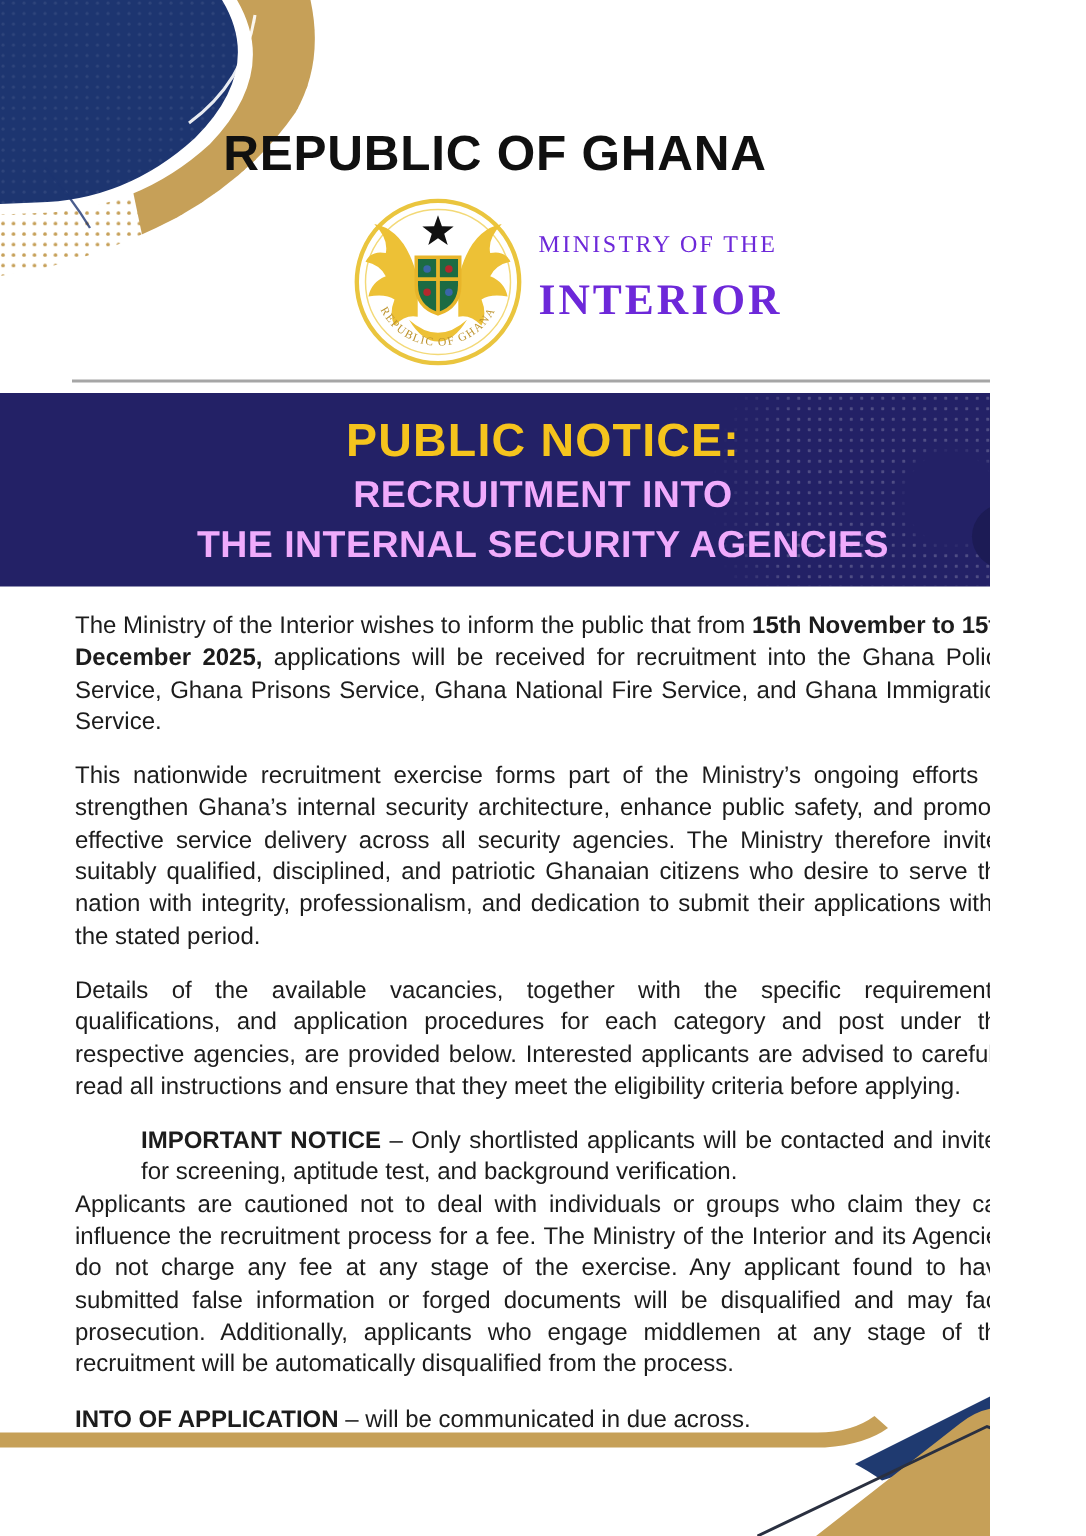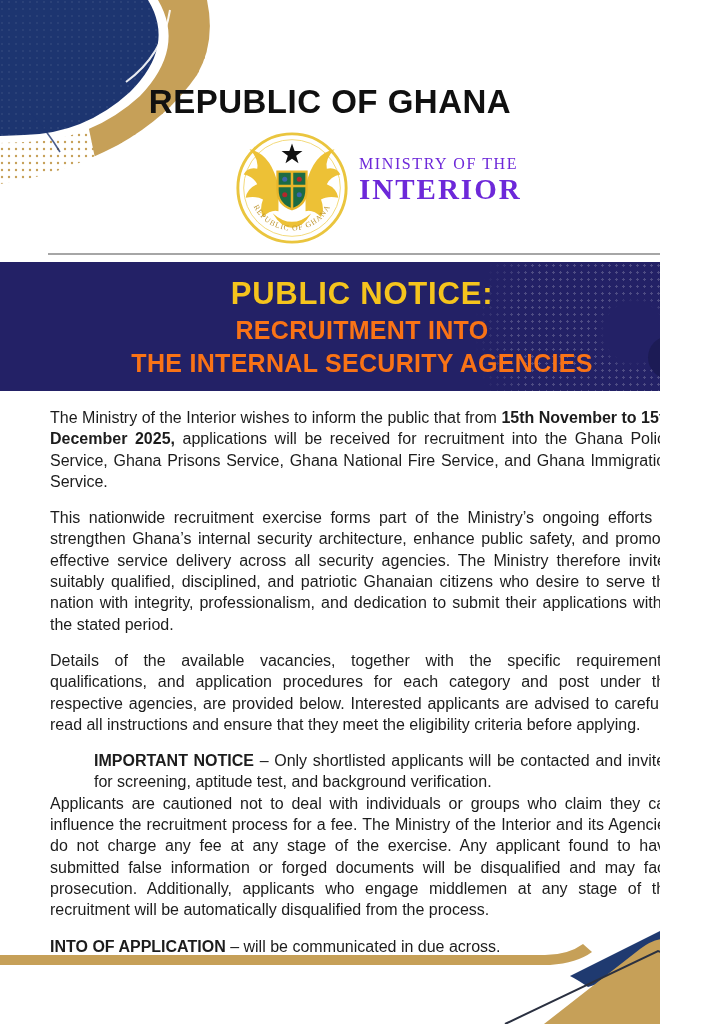--- a/index.html
+++ b/index.html
@@ -11,34 +11,34 @@
   .country-title{
     position:absolute;top:83px;left:0;width:100%;text-align:center;
     font-size:33px;font-weight:700;color:#101010;letter-spacing:.5px;
   }
   .emblem{position:absolute;left:234px;top:130px;width:116px;height:116px;}
   .ministry{
     position:absolute;left:359px;top:156px;color:#6d28d9;
     font-family:"Liberation Serif",serif;line-height:1;
   }
   .ministry .l1{font-size:16px;letter-spacing:1.6px;}
-  .ministry .l2{font-size:29px;font-weight:700;letter-spacing:2px;margin-top:3px;}
+  .ministry .l2{font-size:29px;font-weight:700;letter-spacing:2px;margin-top:14px;}
   .divider{position:absolute;top:253px;left:48px;right:0;height:2px;background:#A6A6A6;}
   
   .banner{
     position:absolute;top:262px;left:0;width:724px;height:129px;background:#232166;
     display:flex;flex-direction:column;align-items:center;justify-content:center;
     gap:3px;overflow:hidden;text-align:center;
   }
   .banner-heading{
     font-size:31px;font-weight:700;color:#F5C41D;letter-spacing:.8px;
     position:relative;z-index:2;
   }
   .banner-sub{
-    font-size:25px;font-weight:700;color:#f97316;letter-spacing:.3px;
+    font-size:25px;font-weight:700;color:#f0abfc;letter-spacing:.3px;
     line-height:30px;position:relative;z-index:2;
   }
   .banner-dots{
     position:absolute;top:0;right:0;width:300px;height:129px;z-index:1;
     background-image:radial-gradient(rgba(255,255,255,.20) 1px,transparent 1.3px);
     background-size:7px 7px;
     -webkit-mask-image:radial-gradient(circle at 210px 70px,transparent 0 30px,#000 38px 120px,transparent 160px);
     mask-image:radial-gradient(circle at 210px 70px,transparent 0 30px,#000 38px 120px,transparent 160px);
   }
   .banner-circle{

